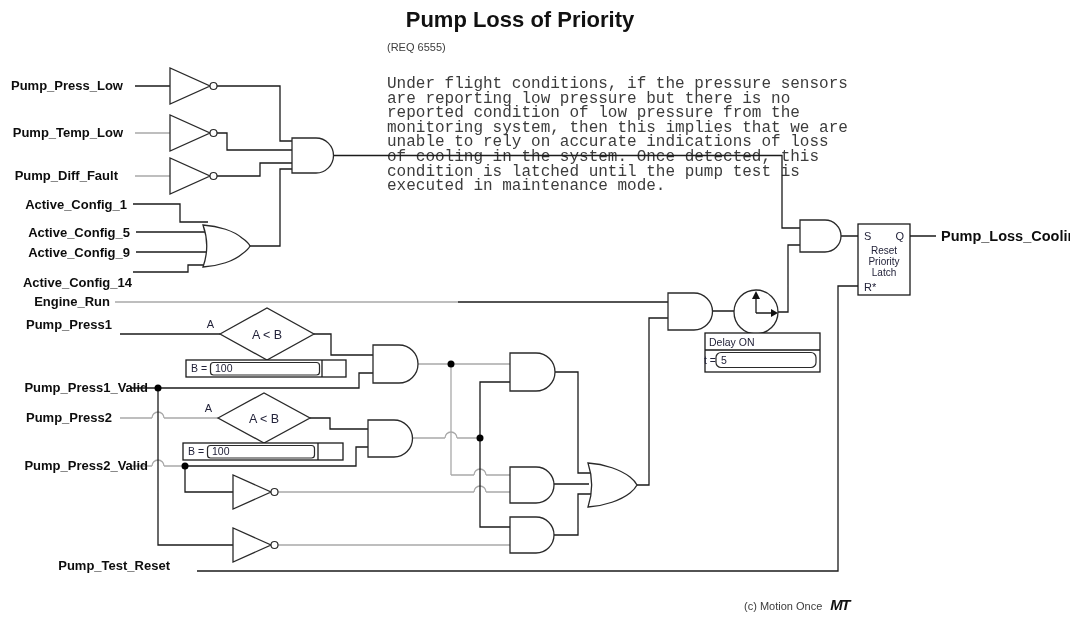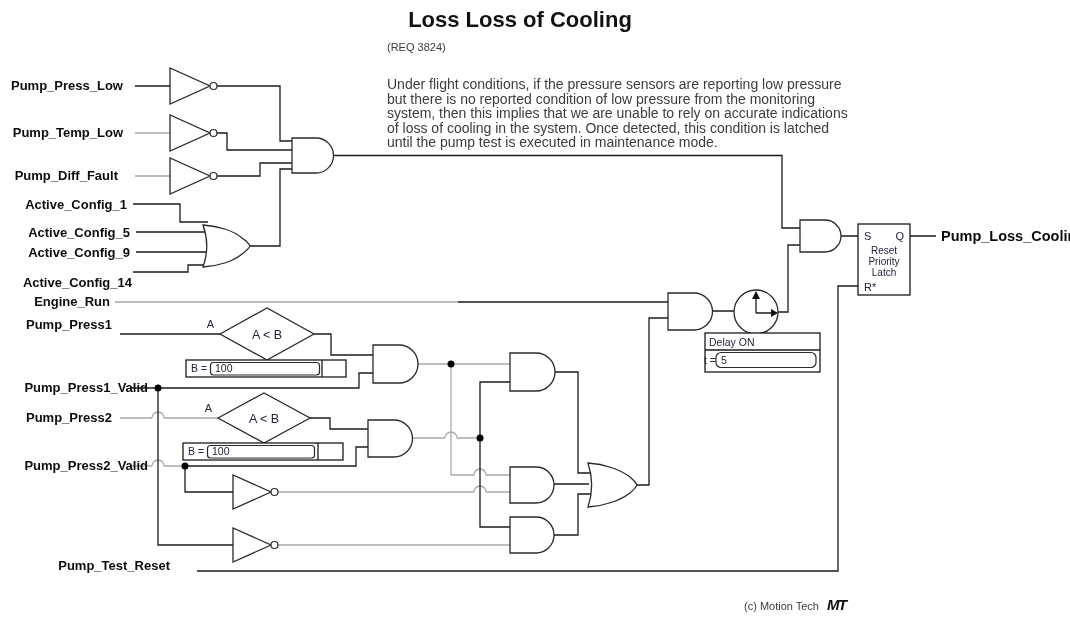--- a/index.html
+++ b/index.html
@@ -2,22 +2,22 @@
 <html><head>
 <meta charset="utf-8">
 <style>
   html,body{margin:0;padding:0;background:#ffffff;}
   #page{position:relative;width:1070px;height:620px;background:#fff;overflow:hidden;
         font-family:"Liberation Sans", sans-serif;}
   #diagram{position:absolute;left:0;top:0;}
   .title{position:absolute;left:330px;top:7px;width:380px;text-align:center;
          font-size:22px;font-weight:bold;color:#111;letter-spacing:0px;}
   .req{position:absolute;left:387px;top:41px;font-size:11px;color:#3c3c3c;}
-  .para{position:absolute;left:387px;top:77px;width:470px;font-size:14px;
-        line-height:14.6px;color:#3c3c3c;}
+  .para{position:absolute;left:387px;top:77px;width:470px;font-size:16px;
+        line-height:14.6px;color:#3c3c3c;font-family:Liberation Mono, monospace;}
   .footer{position:absolute;left:744px;top:596px;font-size:11px;color:#3c3c3c;white-space:nowrap;}
   .footer .logo{font-weight:bold;font-size:15px;color:#111;letter-spacing:-1.5px;margin-left:8px;
                 font-style:italic;}
   
   .wire{stroke:#1b1b1b;stroke-width:1.3;fill:none;}
   .wire-dim{stroke:#a9a9a9;stroke-width:1.3;fill:none;}
   .gate{stroke:#2a2a2a;stroke-width:1.3;fill:#ffffff;}
   .box{stroke:#1b1b1b;stroke-width:1.3;fill:#ffffff;}
   .field{stroke:#2a2a2a;stroke-width:1.2;fill:#ffffff;}
   .dot{fill:#000;}
@@ -29,22 +29,22 @@
   .comptext{font-size:12.5px;}
   .porttext{font-size:11px;}
   .boxtext{font-size:10.5px;}
   .latchtext{font-size:10px;}
 </style>
 </head>
 <body>
 
 <div id="page">
 
-  <div class="title">Loss Loss of Cooling</div>
-  <div class="req">(REQ 3824)</div>
+  <div class="title">Pump Loss of Priority</div>
+  <div class="req">(REQ 6555)</div>
   <div class="para">Under flight conditions, if the pressure sensors are reporting low pressure but there is no reported condition of low pressure from the monitoring system, then this implies that we are unable to rely on accurate indications of loss of cooling in the system.  Once detected, this condition is latched until the pump test is executed in maintenance mode.</div>
 
   <svg id="diagram" width="1070" height="620" viewBox="0 0 1070 620">
 
     <path class="wire-dim" d="
       M135,133 H170  M135,176 H170
       M115,302 H458
       M120,418 H152  M164,418 H218
       M130,466 H152  M164,466 H185
       M418,364 H451  M451,364 H510  M451,364 V475  M451,475 H474  M486,475 H510
@@ -184,14 +184,14 @@
     <text class="siglabel" x="132" y="287" text-anchor="end">Active_Config_14</text>
     <text class="siglabel" x="110" y="306" text-anchor="end">Engine_Run</text>
     <text class="siglabel" x="112" y="329" text-anchor="end">Pump_Press1</text>
     <text class="siglabel" x="148" y="392" text-anchor="end">Pump_Press1_Valid</text>
     <text class="siglabel" x="112" y="422" text-anchor="end">Pump_Press2</text>
     <text class="siglabel" x="148" y="470" text-anchor="end">Pump_Press2_Valid</text>
     <text class="siglabel" x="170" y="570" text-anchor="end">Pump_Test_Reset</text>
     <text class="outlabel" x="941" y="241">Pump_Loss_Cooling</text>
   </svg>
 
-  <div class="footer"><span>(c) Motion Tech</span><span class="logo">MT</span></div>
+  <div class="footer"><span>(c) Motion Once</span><span class="logo">MT</span></div>
 </div>
 
 </body></html>

